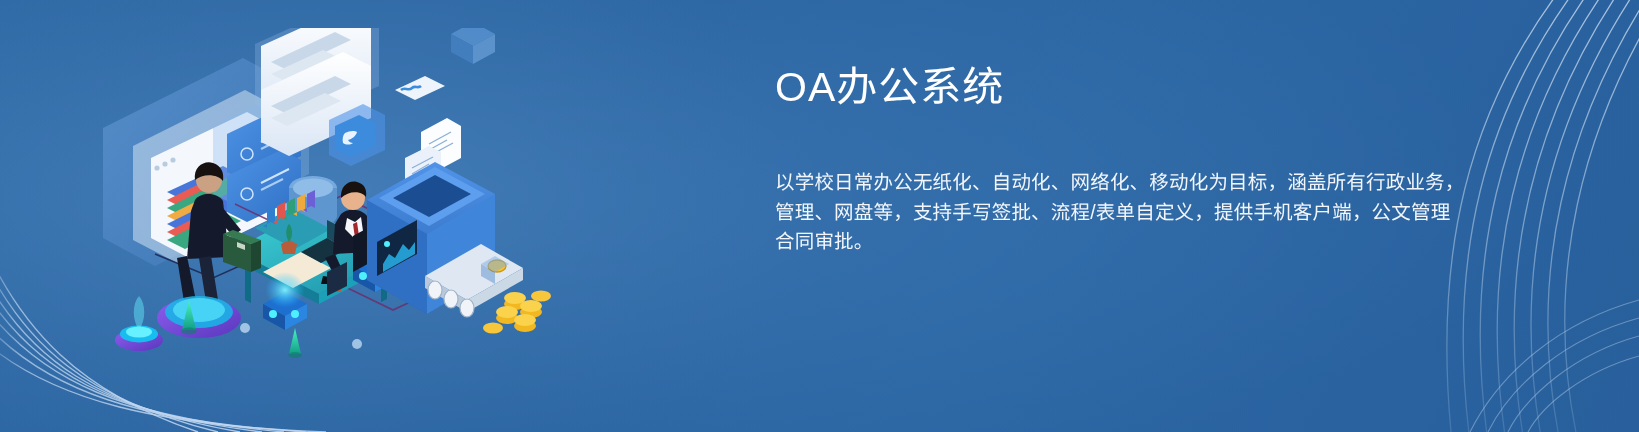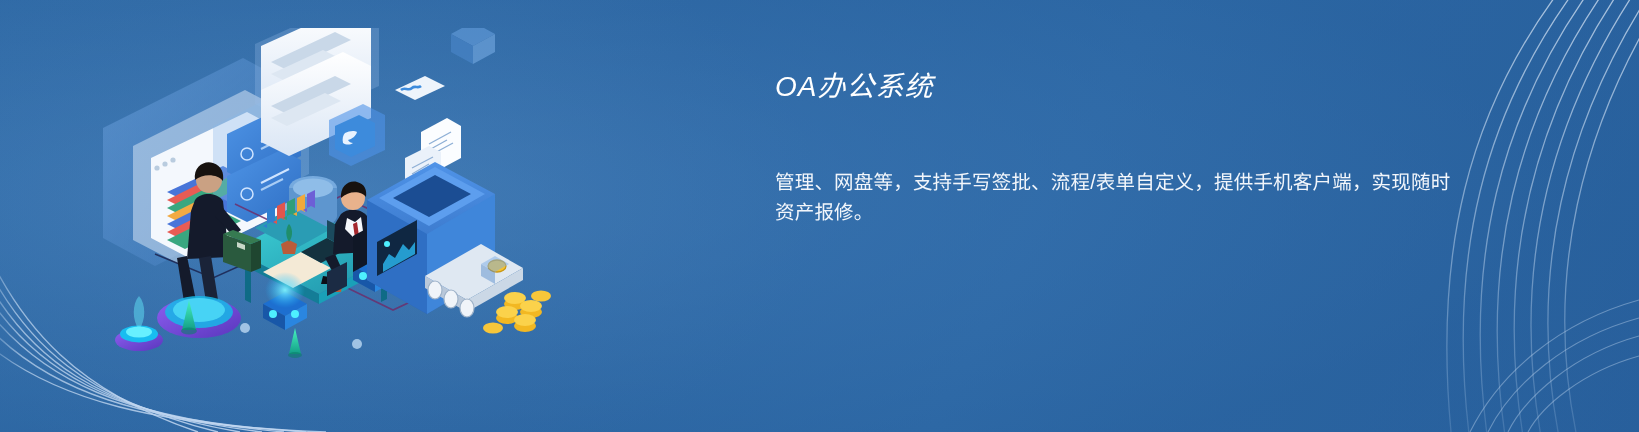--- a/index.html
+++ b/index.html
@@ -29,27 +29,26 @@
     width:470px;height:340px;
   }
   .illus svg{width:100%;height:100%;display:block;}
 
   
   .textcol{
     position:absolute;left:775px;top:62px;width:700px;
   }
   .title{
     color:#ffffff;
-    font-size:28px;
+    font-size:41px;
     line-height:50px;
     letter-spacing:1px;
     font-weight:400;
     margin:0 0 56px 0;
     white-space:nowrap;
-    font-style:italic;
   }
   .desc{
     color:#f2f6fb;
     font-size:19.5px;
     line-height:29.5px;
     font-weight:400;
     margin:0;
     width:690px;
     letter-spacing:.2px;
   }
@@ -360,18 +359,19 @@
         <ellipse cx="200" cy="327" rx="7" ry="3" fill="#0e7f6a" opacity=".6"></ellipse>
         <circle cx="150" cy="300" r="5" fill="#bcd8f2" opacity=".8"></circle>
         <circle cx="262" cy="316" r="5" fill="#bcd8f2" opacity=".8"></circle>
       </g>
     </svg>
   </div>
 
   <div class="textcol">
     <h1 class="title">OA办公系统</h1>
     <p class="desc">
-      <span class="ln">管理、网盘等，支持手写签批、流程/表单自定义，提供手机客户端，实现随时</span>
-      <span class="ln">资产报修。</span>
+      <span class="ln">以学校日常办公无纸化、自动化、网络化、移动化为目标，涵盖所有行政业务，</span>
+      <span class="ln">管理、网盘等，支持手写签批、流程/表单自定义，提供手机客户端，公文管理</span>
+      <span class="ln">合同审批。</span>
     </p>
   </div>
 
 </div>
 
 </body></html>

